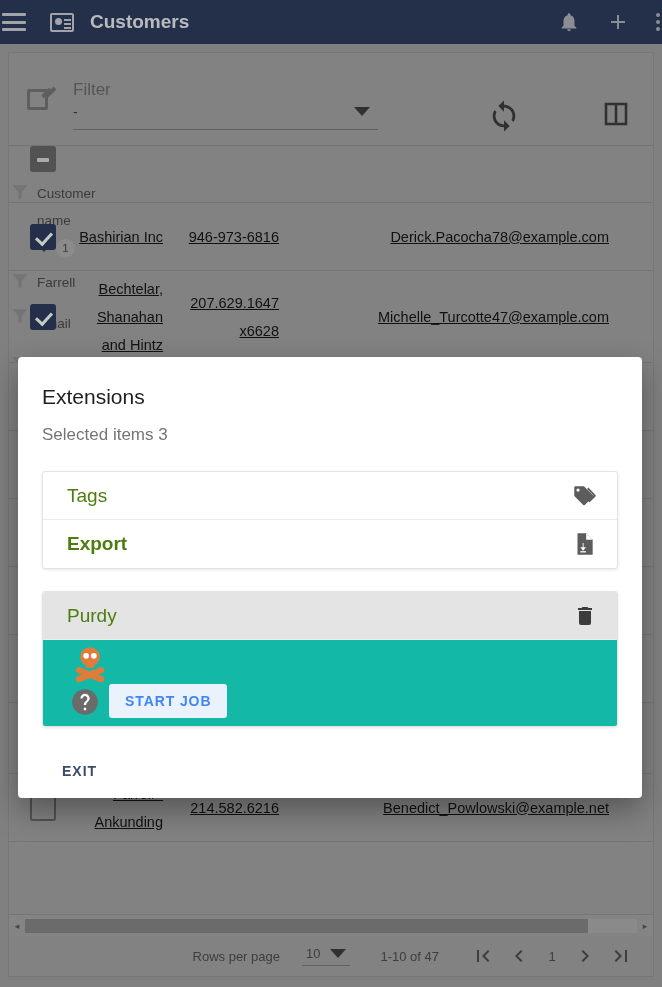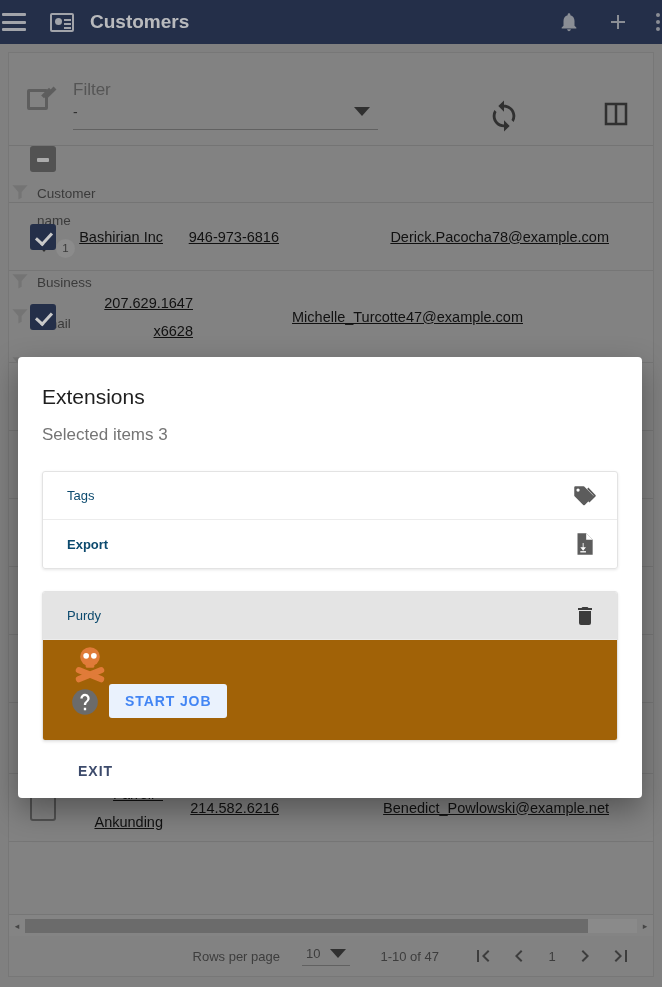--- a/index.html
+++ b/index.html
@@ -116,32 +116,32 @@
   .modal { position: absolute; left: 18px; top: 357px; width: 624px; height: 441px;
     background: #fff; border-radius: 4px; box-shadow: 0 12px 30px rgba(0,0,0,0.35);
     padding: 0; }
   .m-title { font-size: 21px; color: #1f1f1f; padding: 28px 0 0 24px; }
   .m-sub { font-size: 17px; color: #757575; padding: 16px 0 0 24px; }
   .m-card { margin: 26px 24px 0 24px; border: 1px solid #e3e3e3; border-radius: 3px;
     box-shadow: 0 1px 3px rgba(0,0,0,0.10); overflow: hidden; }
   .m-item { height: 48px; display: flex; align-items: center; padding: 0 20px 0 24px;
     border-bottom: 1px solid #ececec; cursor: pointer; }
   .m-item:last-child { border-bottom: none; font-weight: bold; }
-  .m-item .lbl { font-size: 13px; color: #0c4a6e; flex: 1; }
+  .m-item .lbl { font-size: 19px; color: #4d7c0f; flex: 1; }
   .m-card2 { margin: 22px 24px 0 24px; border: 1px solid #e3e3e3; border-radius: 3px;
     box-shadow: 0 1px 3px rgba(0,0,0,0.10); overflow: hidden; }
   .m-item-sel { background: #e4e4e4; }
-  .m-panel { background: #a16207; padding: 10px 0 14px 0; position: relative; height: 100px; }
+  .m-panel { background: #14b8a6; padding: 10px 0 14px 0; position: relative; height: 86px; }
   .skull { position: absolute; left: 28px; top: 6px; }
   .helpic { position: absolute; left: 28px; top: 48px; }
   .startjob { position: absolute; left: 66px; top: 44px; background: #eaf2fd;
     border: none; border-radius: 3px; color: #4285f4; font-size: 14px; font-weight: bold;
     letter-spacing: 0.9px; padding: 9px 16px; cursor: pointer;
     font-family: "Liberation Sans", sans-serif; }
-  .m-exit { position: absolute; left: 36px; bottom: 0px; height: 54px; display: flex;
+  .m-exit { position: absolute; left: 20px; bottom: 0px; height: 54px; display: flex;
     align-items: center; justify-content: center; }
   .exit-btn { background: transparent; border: none; color: #3c4a6b; font-size: 14px;
     font-weight: bold; letter-spacing: 1px; padding: 8px 24px; cursor: pointer;
     font-family: "Liberation Sans", sans-serif; }
 </style>
 </head>
 <body>
 
 <div class="app">
 
@@ -208,21 +208,21 @@
           <span class="sortwrap">
             <span class="chev"></span>
             <span class="badge">1</span>
           </span>
         </div>
       </div>
       <div class="hcol c-bus">
         <svg class="funnel" viewBox="0 0 24 24">
           <path d="M3 4h18l-7 8v7l-4 2v-9L3 4z" fill="#8a8a8a"></path>
         </svg>
-        <div class="hlabel">Business</div>
+        <div class="hlabel">Farrell</div>
       </div>
       <div class="hcol c-mail">
         <svg class="funnel" viewBox="0 0 24 24">
           <path d="M3 4h18l-7 8v7l-4 2v-9L3 4z" fill="#8a8a8a"></path>
         </svg>
         <div class="hlabel" style="line-height:40px">Email</div>
       </div>
       <div class="hcol" style="width:90px">
         <svg class="funnel" viewBox="0 0 24 24">
           <path d="M3 4h18l-7 8v7l-4 2v-9L3 4z" fill="#8a8a8a"></path>
@@ -242,20 +242,23 @@
         <div class="c-bus">
           <a class="lnk">946-973-6816</a>
         </div>
         <div class="c-mail">
           <a class="lnk">Derick.Pacocha78@example.com</a>
         </div>
       </div>
       <div class="row" style="min-height:92px">
         <div class="cb-cell">
           <div class="cb checked"></div>
+        </div>
+        <div class="c-name">
+          <a class="lnk">Bechtelar, Shanahan and Hintz</a>
         </div>
         <div class="c-bus">
           <a class="lnk">207.629.1647 x6628</a>
         </div>
         <div class="c-mail">
           <a class="lnk">Michelle_Turcotte47@example.com</a>
         </div>
       </div>
 
       <div class="row" style="min-height:68px"></div>

